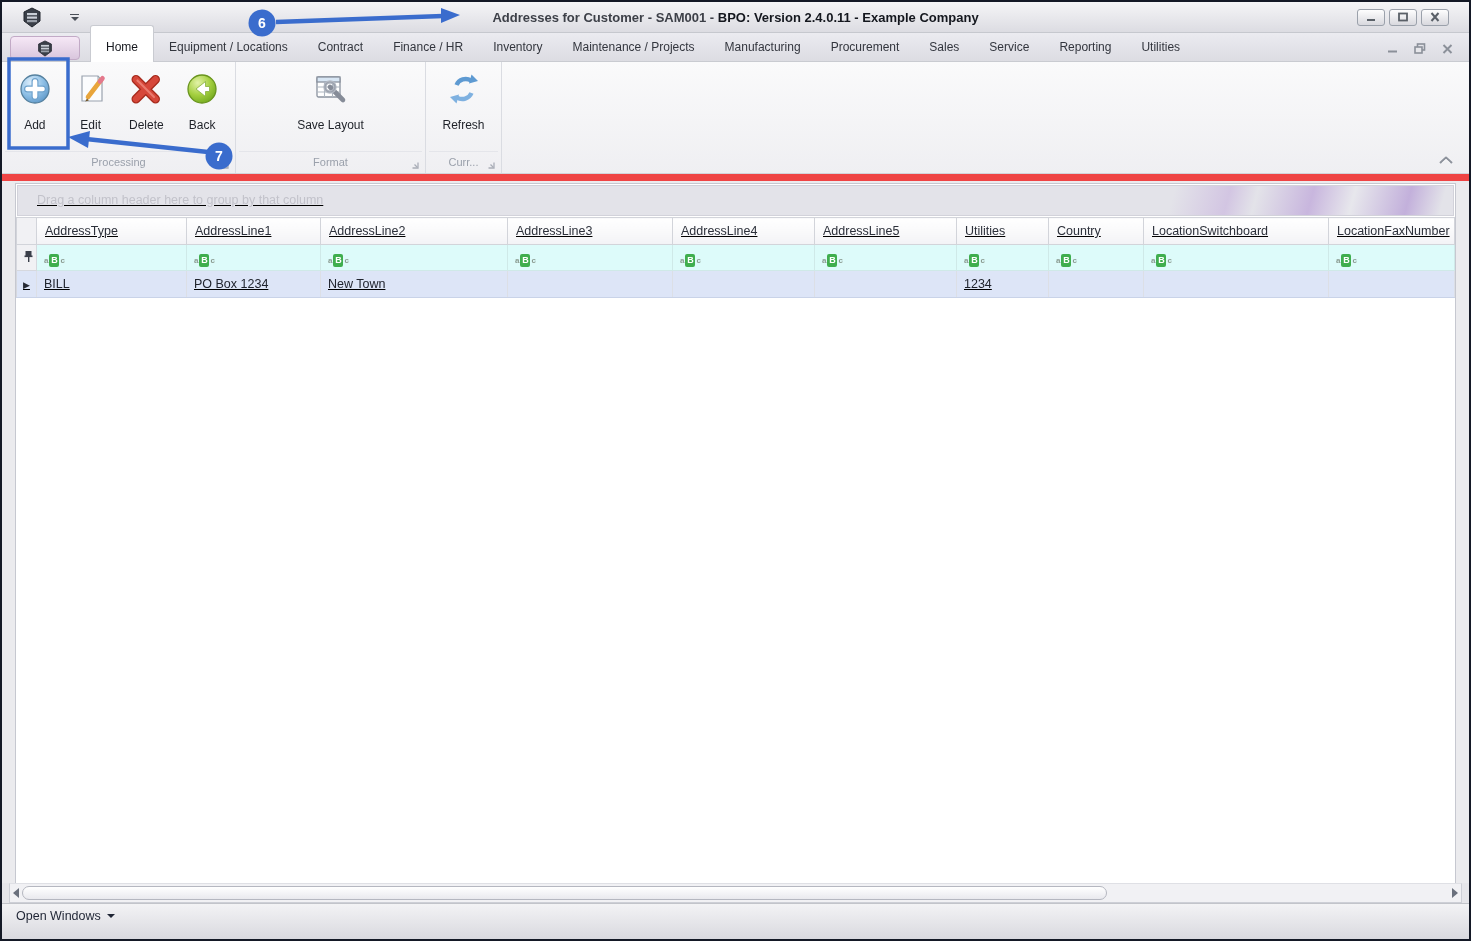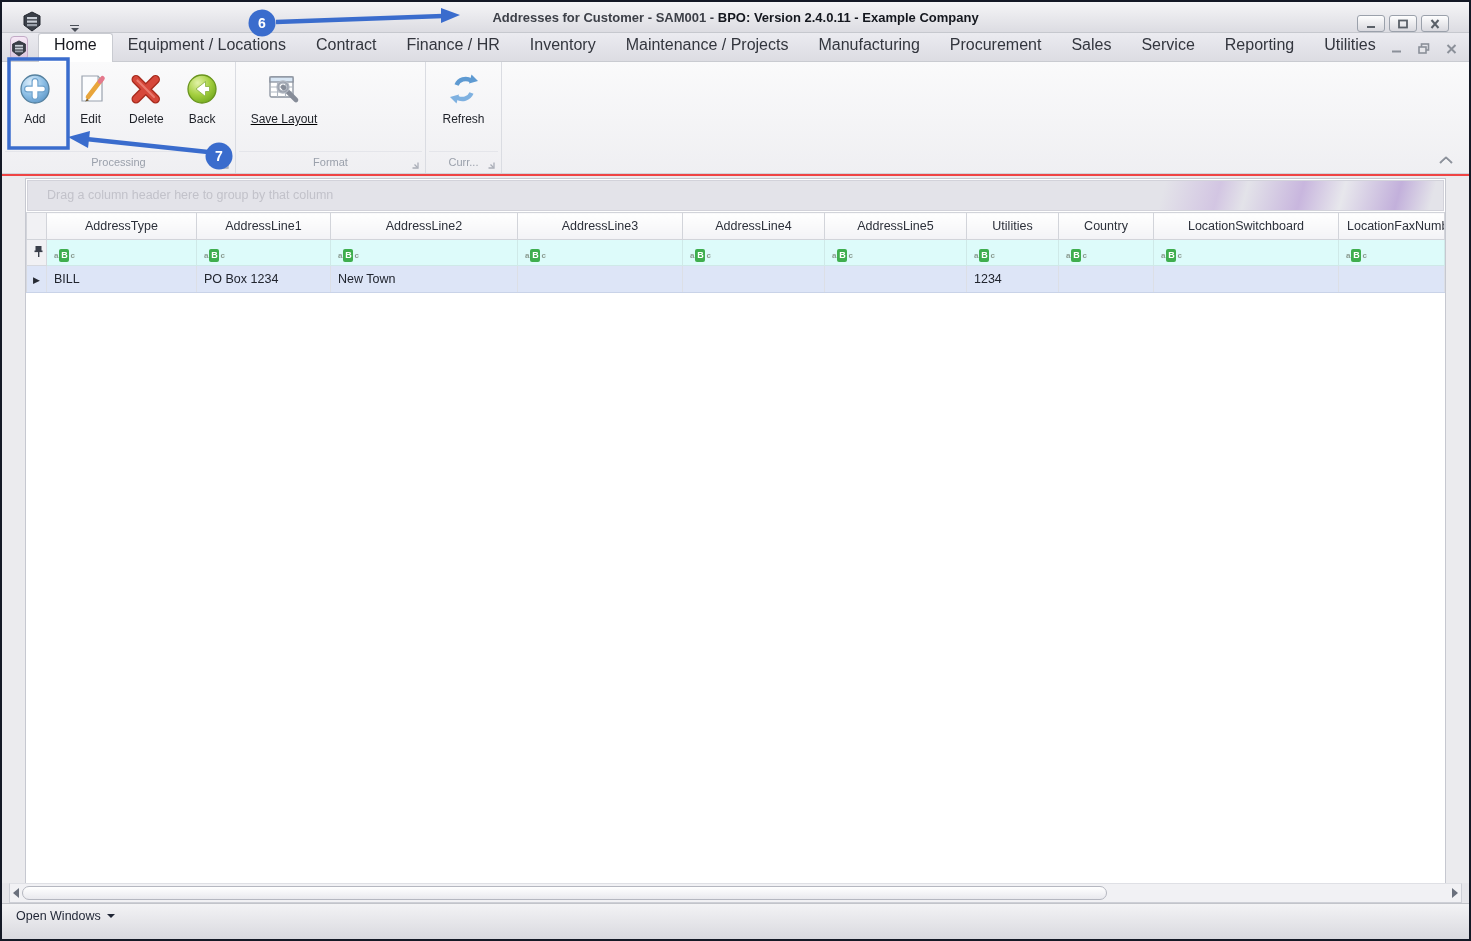--- a/index.html
+++ b/index.html
@@ -8,21 +8,21 @@
 
   .window {
     width:1471px; height:941px; border:2px solid #141926;
     background:#e6e6ea; display:flex; flex-direction:column; position:relative;
     overflow:hidden;
   }
 
   
   .titlebar {
     height:31px; flex:0 0 31px; background:linear-gradient(#f5f5f7,#dcdce2);
-    border-bottom:1px solid #c6c8ce; display:flex; align-items:flex-end; padding:0 20px;
+    border-bottom:1px solid #c6c8ce; display:flex; align-items:center; padding:0 20px;
     position:relative;
   }
   .qat-arrow { margin-left:28px; display:inline-block; }
   .qat-arrow .bar { display:block; width:9px; height:1px; background:#4a4f58; margin:0 auto 2px; }
   .qat-arrow .tri { display:block; width:0; height:0; margin:0 auto;
     border-left:4px solid transparent; border-right:4px solid transparent; border-top:4px solid #4a4f58; }
   .win-title {
     position:absolute; left:50%; top:50%; transform:translate(-50%,-50%);
     white-space:nowrap; font-size:13px; font-weight:bold;
   }
@@ -40,78 +40,78 @@
     height:29px; flex:0 0 29px; background:linear-gradient(#ebebf0,#dcdce2);
     border-bottom:1px solid #c9cbd1; display:flex; align-items:flex-end; padding:0 6px; position:relative;
   }
   .app-button {
     width:70px; height:24px; margin:0 10px 1px 2px; border-radius:4px;
     border:1px solid #c2aac6; background:linear-gradient(#f6e8f6,#d9c6dd);
     display:flex; align-items:center; justify-content:center;
   }
   .tabs { display:flex; align-items:flex-end; height:100%; }
   .tab {
-    padding:2px 15px 7px; font-size:16px; color:#33363e; white-space:nowrap; cursor:default;
+    padding:14px 15px 7px; font-size:12px; color:#33363e; white-space:nowrap; cursor:default;
   }
   .tab.active {
     background:#ffffff; border:1px solid #c9cbd1; border-bottom:none;
     border-radius:3px 3px 0 0; color:#16181e; margin-bottom:-1px; padding-bottom:8px;
   }
   .mdi-controls { margin-left:auto; display:flex; gap:16px; align-items:center; padding:0 10px 7px 0; }
   .mdi-controls svg { display:block; }
 
   
   .ribbon {
     height:112px; flex:0 0 112px; background:linear-gradient(#fafafb,#efeff2);
     border-bottom:1px solid #d2d4da; display:flex; position:relative;
   }
   .rgroup { display:flex; flex-direction:column; border-right:1px solid #dadce2; padding:3px 3px 0; }
   .rgroup-buttons { display:flex; flex:1; align-items:flex-start; padding:2px 2px 0; }
   .rbtn {
-    width:56px; display:flex; flex-direction:column; align-items:center; gap:6px;
+    width:56px; display:flex; flex-direction:column; align-items:center; gap:12px;
     padding-top:5px; border-radius:3px; cursor:default;
   }
   .rbtn .lbl { font-size:12px; color:#1e2128; white-space:nowrap; }
   .rbtn .dd { width:0; height:0; border-left:4px solid transparent; border-right:4px solid transparent; border-top:4px solid #2a2e36; margin-top:-1px; }
   .rbtn-wide { width:86px; }
   .rgroup-caption {
     height:22px; position:relative; text-align:center; font-size:11px; color:#9aa0ab;
     line-height:20px; border-top:1px solid #e4e5ea; margin-top:2px;
   }
   .launcher { position:absolute; right:3px; bottom:4px; }
   .ribbon-collapse { position:absolute; right:14px; bottom:8px; }
 
   
   .overlay { position:absolute; left:0; top:0; width:1471px; height:190px; pointer-events:none; z-index:60; }
 
   
   .content {
-    flex:1; border-top:2px solid #ef4444; background:#ebebee;
-    padding:2px 23px 0; display:flex; flex-direction:column; min-height:0;
+    flex:1; border-top:7px solid #ef4444; background:#ebebee;
+    padding:2px 13px 0; display:flex; flex-direction:column; min-height:0;text-decoration:underline;
   }
   .grid-frame {
     flex:1; background:#ffffff; border:1px solid #c6c8d0; border-bottom:none;
     display:flex; flex-direction:column; min-height:0;
   }
   .groupby {
     height:31px; flex:0 0 31px; margin:1px; background:#e3e3e9; border:1px solid #d2d2da;
     color:#c2c2ca; font-size:12.5px; line-height:29px; padding-left:19px;
     position:relative; overflow:hidden;
   }
   .groupby .swoosh {
     position:absolute; right:0; top:0; height:100%; width:340px;
     background:
       linear-gradient(105deg, rgba(255,255,255,0) 18%, rgba(197,173,221,.55) 34%, rgba(255,255,255,0) 42%,
         rgba(186,158,216,.65) 58%, rgba(255,255,255,.15) 70%, rgba(173,142,210,.6) 86%, rgba(255,255,255,0) 96%);
   }
   table.grid { border-collapse:collapse; table-layout:fixed; width:100%; }
   table.grid td, table.grid th { overflow:hidden; white-space:nowrap; }
   th.hcell {
     height:27px; background:linear-gradient(#ffffff,#f3f3f6); border:1px solid #d2d4da;
-    font-weight:normal; font-size:12.5px; color:#2c303a; text-align:center; padding:0 8px;
+    font-weight:normal; font-size:12.5px; color:#2c303a; text-align:left; padding:0 8px;
   }
   td.ind {
     width:20px; background:#f1f1f4; border:1px solid #d6d8de; text-align:center; padding:0;
   }
   tr.filter td { height:26px; background:#ddfbfa; border:1px solid #cfe9e8; padding:0 7px; }
   tr.filter td.ind { background:#f1f1f4; border:1px solid #d6d8de; }
   .abc { display:inline-flex; align-items:center; gap:1px; font-size:8px; color:#8b9b91; font-weight:bold; }
   .abc .b {
     display:inline-block; width:10px; height:13px; background:#3fae4e; border-radius:2px;
     color:#ffffff; font-size:9px; line-height:13px; text-align:center; font-weight:bold;
@@ -281,21 +281,21 @@
       <div class="rgroup-caption">
         <span>Processing</span>
         <svg class="launcher" width="8" height="8" viewBox="0 0 8 8">
           <path d="M1.5 7 H7 V1.5" fill="none" stroke="#a9adb7" stroke-width="1.3"></path>
             <path d="M3.5 3.5 L6.5 6.5" stroke="#a9adb7" stroke-width="1.3"></path>
         </svg>
       </div>
     </div>
 
     <div class="rgroup" style="width:190px;">
-      <div class="rgroup-buttons" style="justify-content:flex-start;text-decoration:underline;">
+      <div class="rgroup-buttons" style="justify-content:center;">
         <div class="rbtn rbtn-wide">
           <svg width="36" height="34" viewBox="0 0 36 34">
             <rect x="4" y="5" width="23" height="20" rx="1.5" fill="#ffffff" stroke="#8a929e" stroke-width="1.3"></rect>
             <rect x="4" y="5" width="23" height="5" fill="#d8e6f4" stroke="#8a929e" stroke-width="1.3"></rect>
             <path d="M4 15 H27 M4 20 H27 M11.5 10 V25 M19.5 10 V25" stroke="#aeb6c0" stroke-width="1.1"></path>
             <path d="M17 15 L30 28" stroke="#868c98" stroke-width="4.6" stroke-linecap="round"></path>
             <circle cx="17" cy="15" r="5" fill="none" stroke="#b4bac4" stroke-width="3.4"></circle>
             <circle cx="17" cy="15" r="5" fill="none" stroke="#9aa0ac" stroke-width="1.2"></circle>
           </svg>
           <span class="lbl">Save Layout</span>

